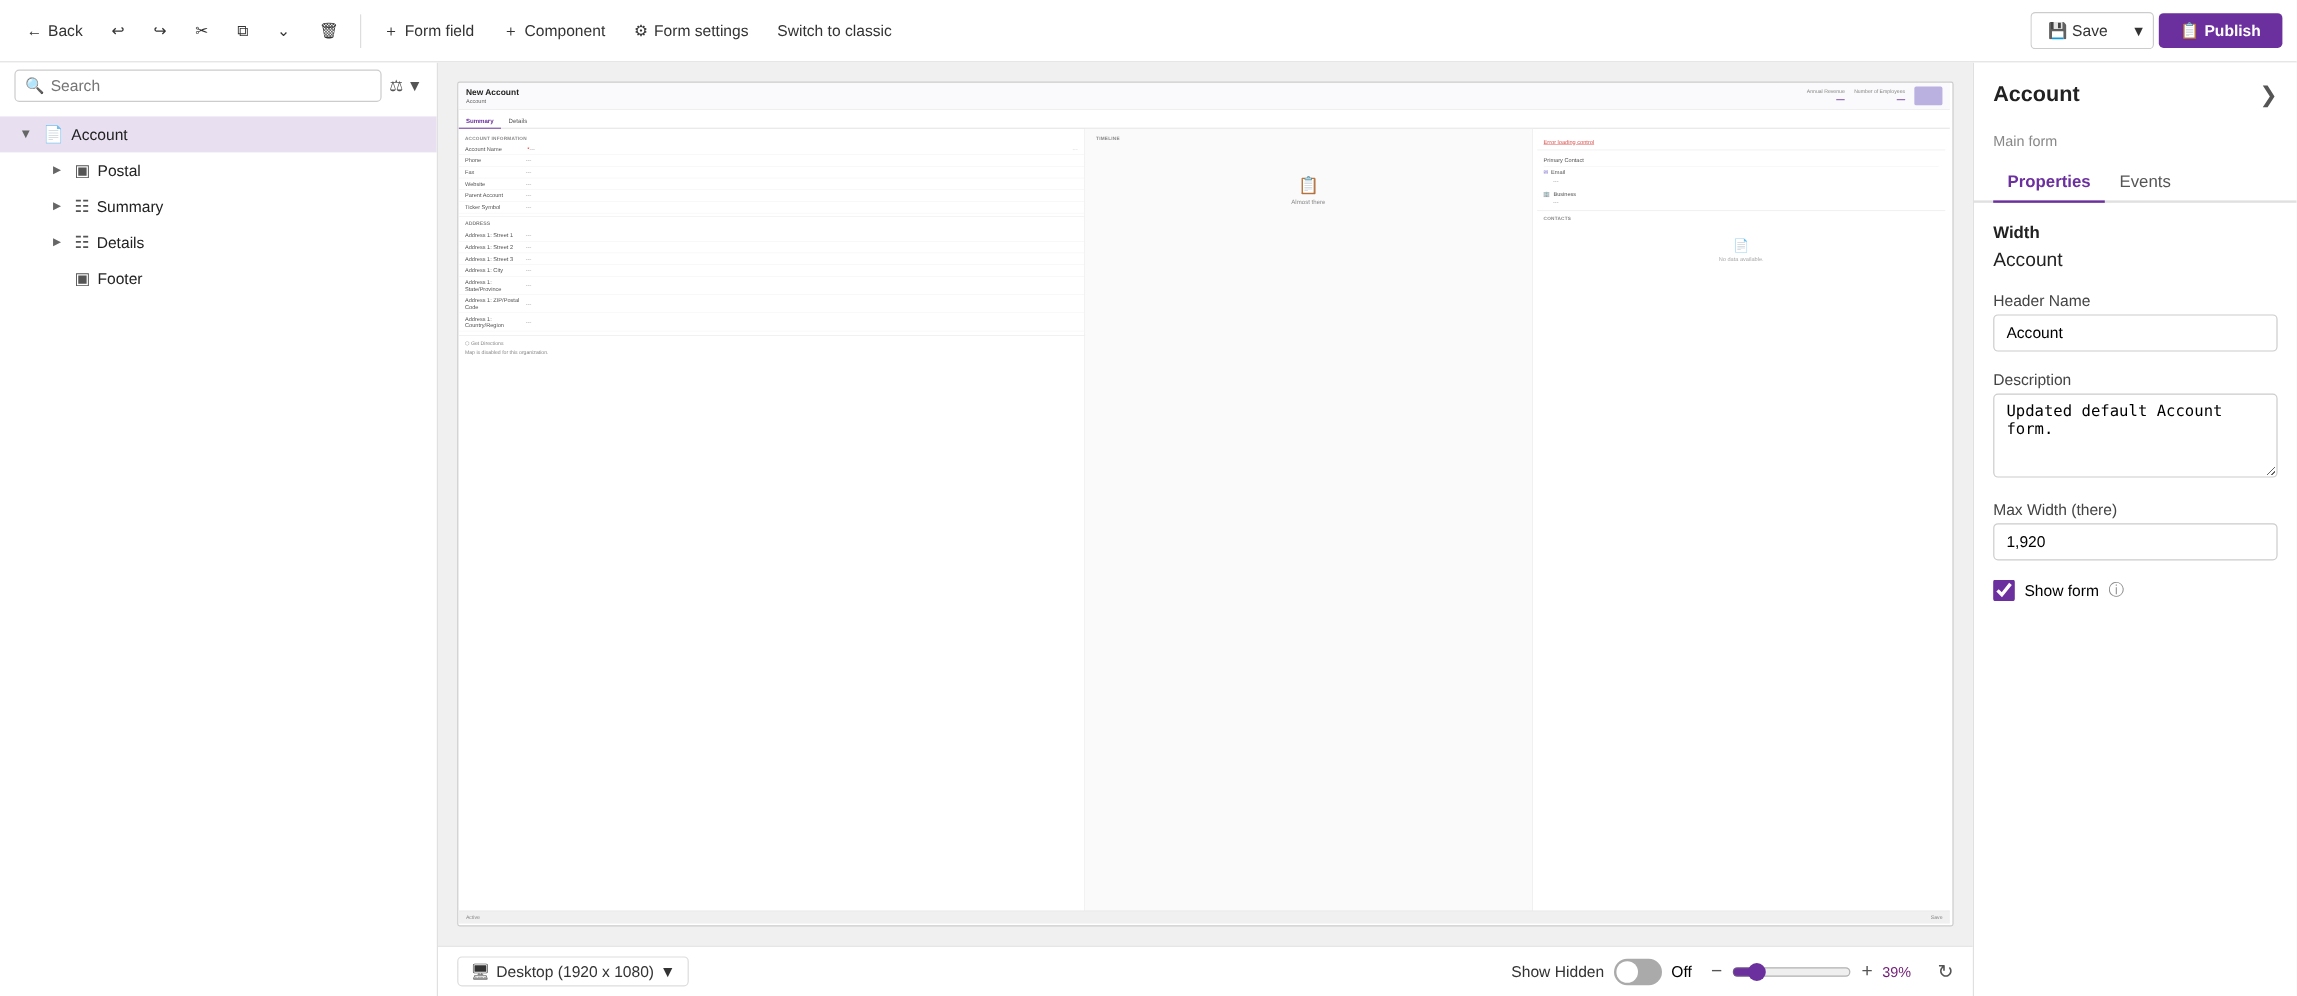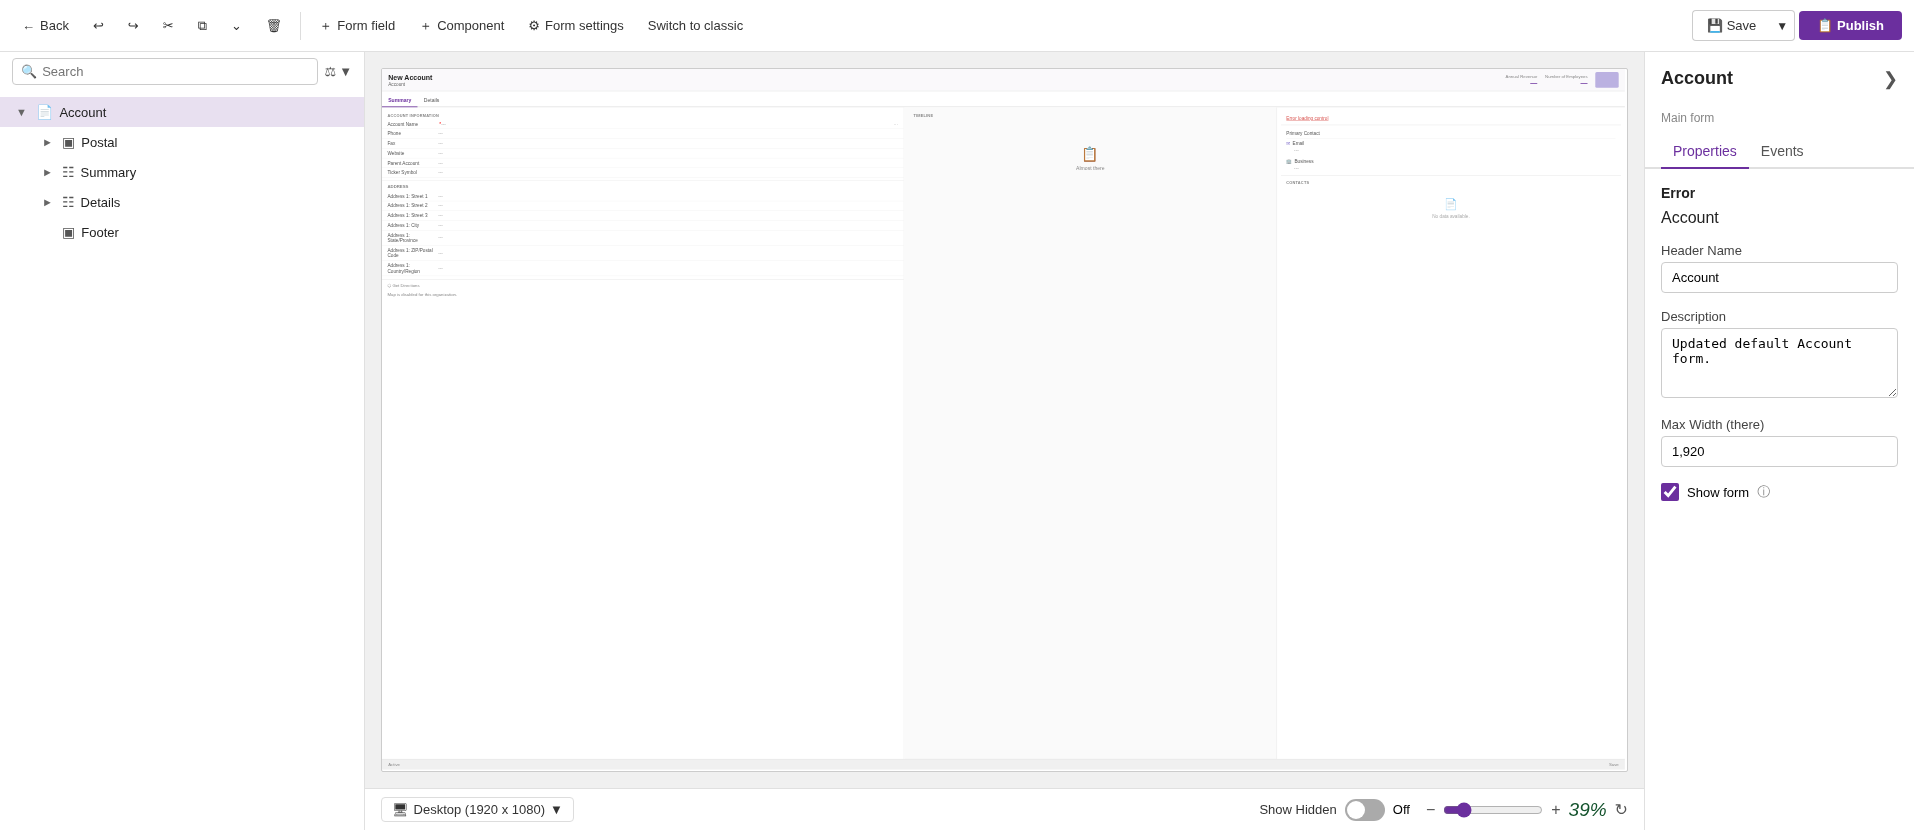--- a/index.html
+++ b/index.html
@@ -186,21 +186,21 @@
       width: 40px; height: 22px; background: #aaa; border-radius: 11px;
       position: relative; cursor: pointer;
     }
     .toggle-knob {
       width: 18px; height: 18px; background: #fff; border-radius: 50%;
       position: absolute; top: 2px; left: 2px; transition: left 0.2s;
     }
     .zoom-bar { display: flex; align-items: center; gap: 8px; }
     .zoom-minus, .zoom-plus { cursor: pointer; font-size: 16px; color: #555; }
     .zoom-slider { width: 100px; accent-color: #6b2f9e; }
-    .zoom-pct { font-size: 19px; color: #14532d; min-width: 38px; font-style: italic; }
+    .zoom-pct { font-size: 12px; color: #701a75; min-width: 38px; }
     .refresh-btn { cursor: pointer; font-size: 16px; color: #555; }
 
     
     .right-panel {
       width: 270px;
       background: #fff;
       border-left: 1px solid #e0e0e0;
       display: flex;
       flex-direction: column;
       flex-shrink: 0;
@@ -208,21 +208,21 @@
     .rp-header {
       padding: 16px 16px 0 16px;
       display: flex; align-items: flex-start; justify-content: space-between;
     }
     .rp-title { font-size: 18px; font-weight: 700; color: #222; }
     .rp-subtitle { font-size: 12px; color: #888; margin-top: 22px; }
     .rp-chevron { cursor: pointer; font-size: 18px; color: #555; }
 
     .rp-tabs { display: flex; border-bottom: 2px solid #e0e0e0; padding: 0 16px; margin-top: 10px; }
     .rp-tab { padding: 8px 12px; font-size: 14px; cursor: pointer; color: #555; border-bottom: 2px solid transparent; margin-bottom: -2px; }
-    .rp-tab.active { color: #6b2f9e; border-bottom-color: #6b2f9e; font-weight: 400; }
+    .rp-tab.active { color: #6b2f9e; border-bottom-color: #6b2f9e; font-weight: 700; }
 
     .rp-body { padding: 16px; flex: 1; overflow-y: auto; }
     .rp-section-label { font-size: 14px; font-weight: 700; color: #222; margin-bottom: 8px; }
     .rp-value { font-size: 16px; color: #222; margin-bottom: 16px; }
     .rp-field-label { font-size: 13px; color: #444; margin-bottom: 4px; }
     .rp-input {
       width: 100%; border: 1px solid #ccc; border-radius: 4px;
       padding: 7px 10px; font-size: 13px; margin-bottom: 16px; outline: none;
     }
     .rp-textarea {
@@ -519,21 +519,21 @@
       </div>
       <span class="rp-chevron">❯</span>
     </div>
 
     <div class="rp-tabs">
       <div class="rp-tab active">Properties</div>
       <div class="rp-tab">Events</div>
     </div>
 
     <div class="rp-body">
-      <div class="rp-section-label">Error</div>
+      <div class="rp-section-label">Width</div>
       <div class="rp-value">Account</div>
 
       <div class="rp-field-label">Header Name</div>
       <input class="rp-input" type="text" value="Account" style="">
 
       <div class="rp-field-label">Description</div>
       <textarea class="rp-textarea" style="">Updated default Account form.</textarea>
 
       <div class="rp-field-label">Max Width (there)</div>
       <input class="rp-input" type="text" value="1,920" style="">

